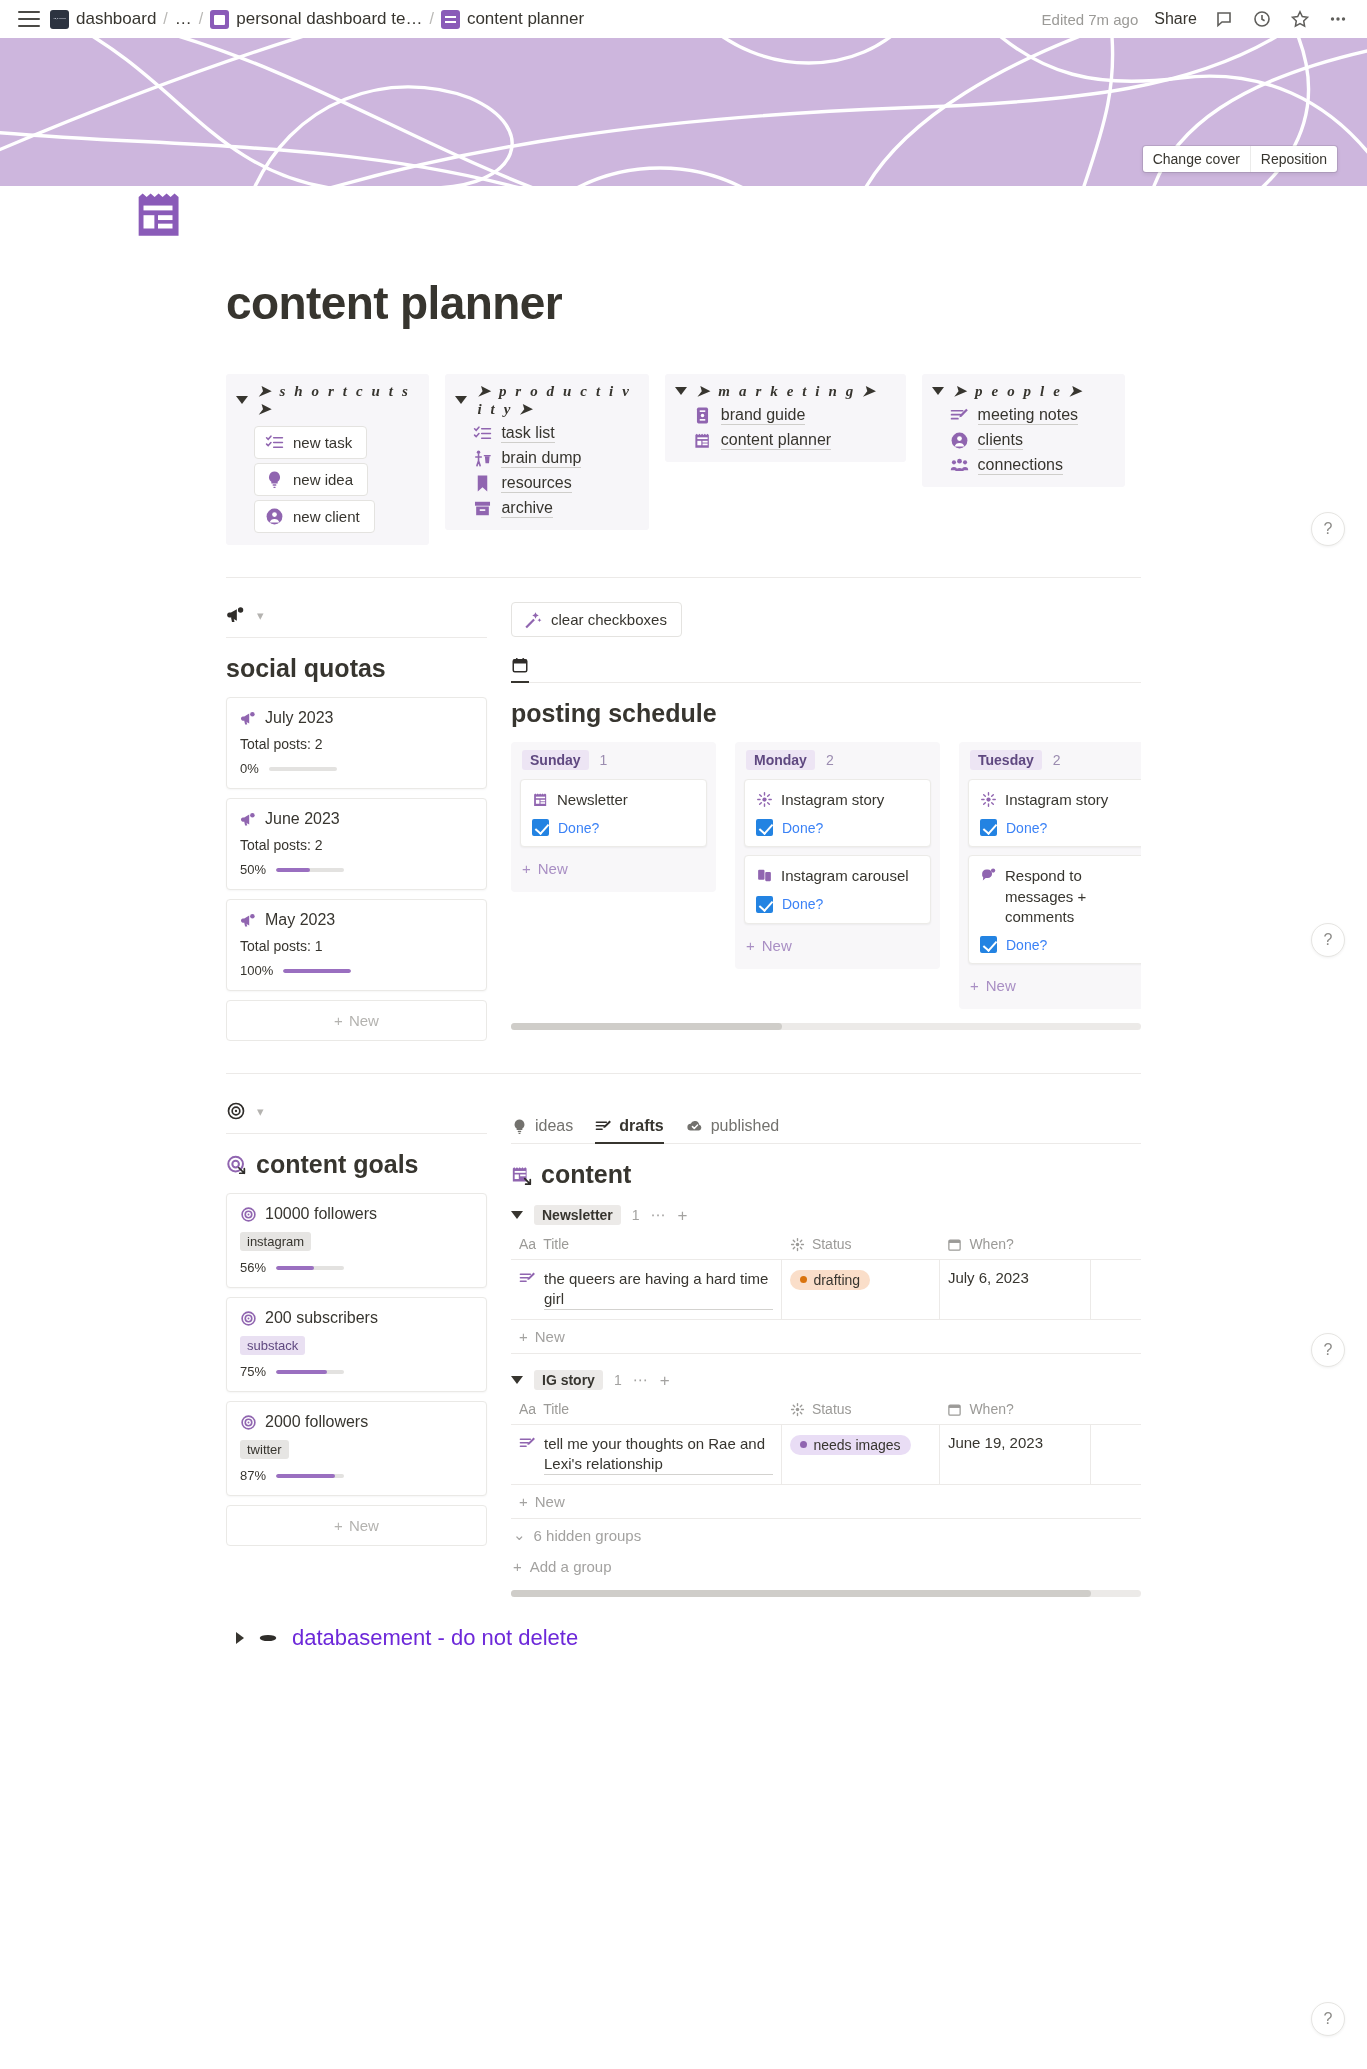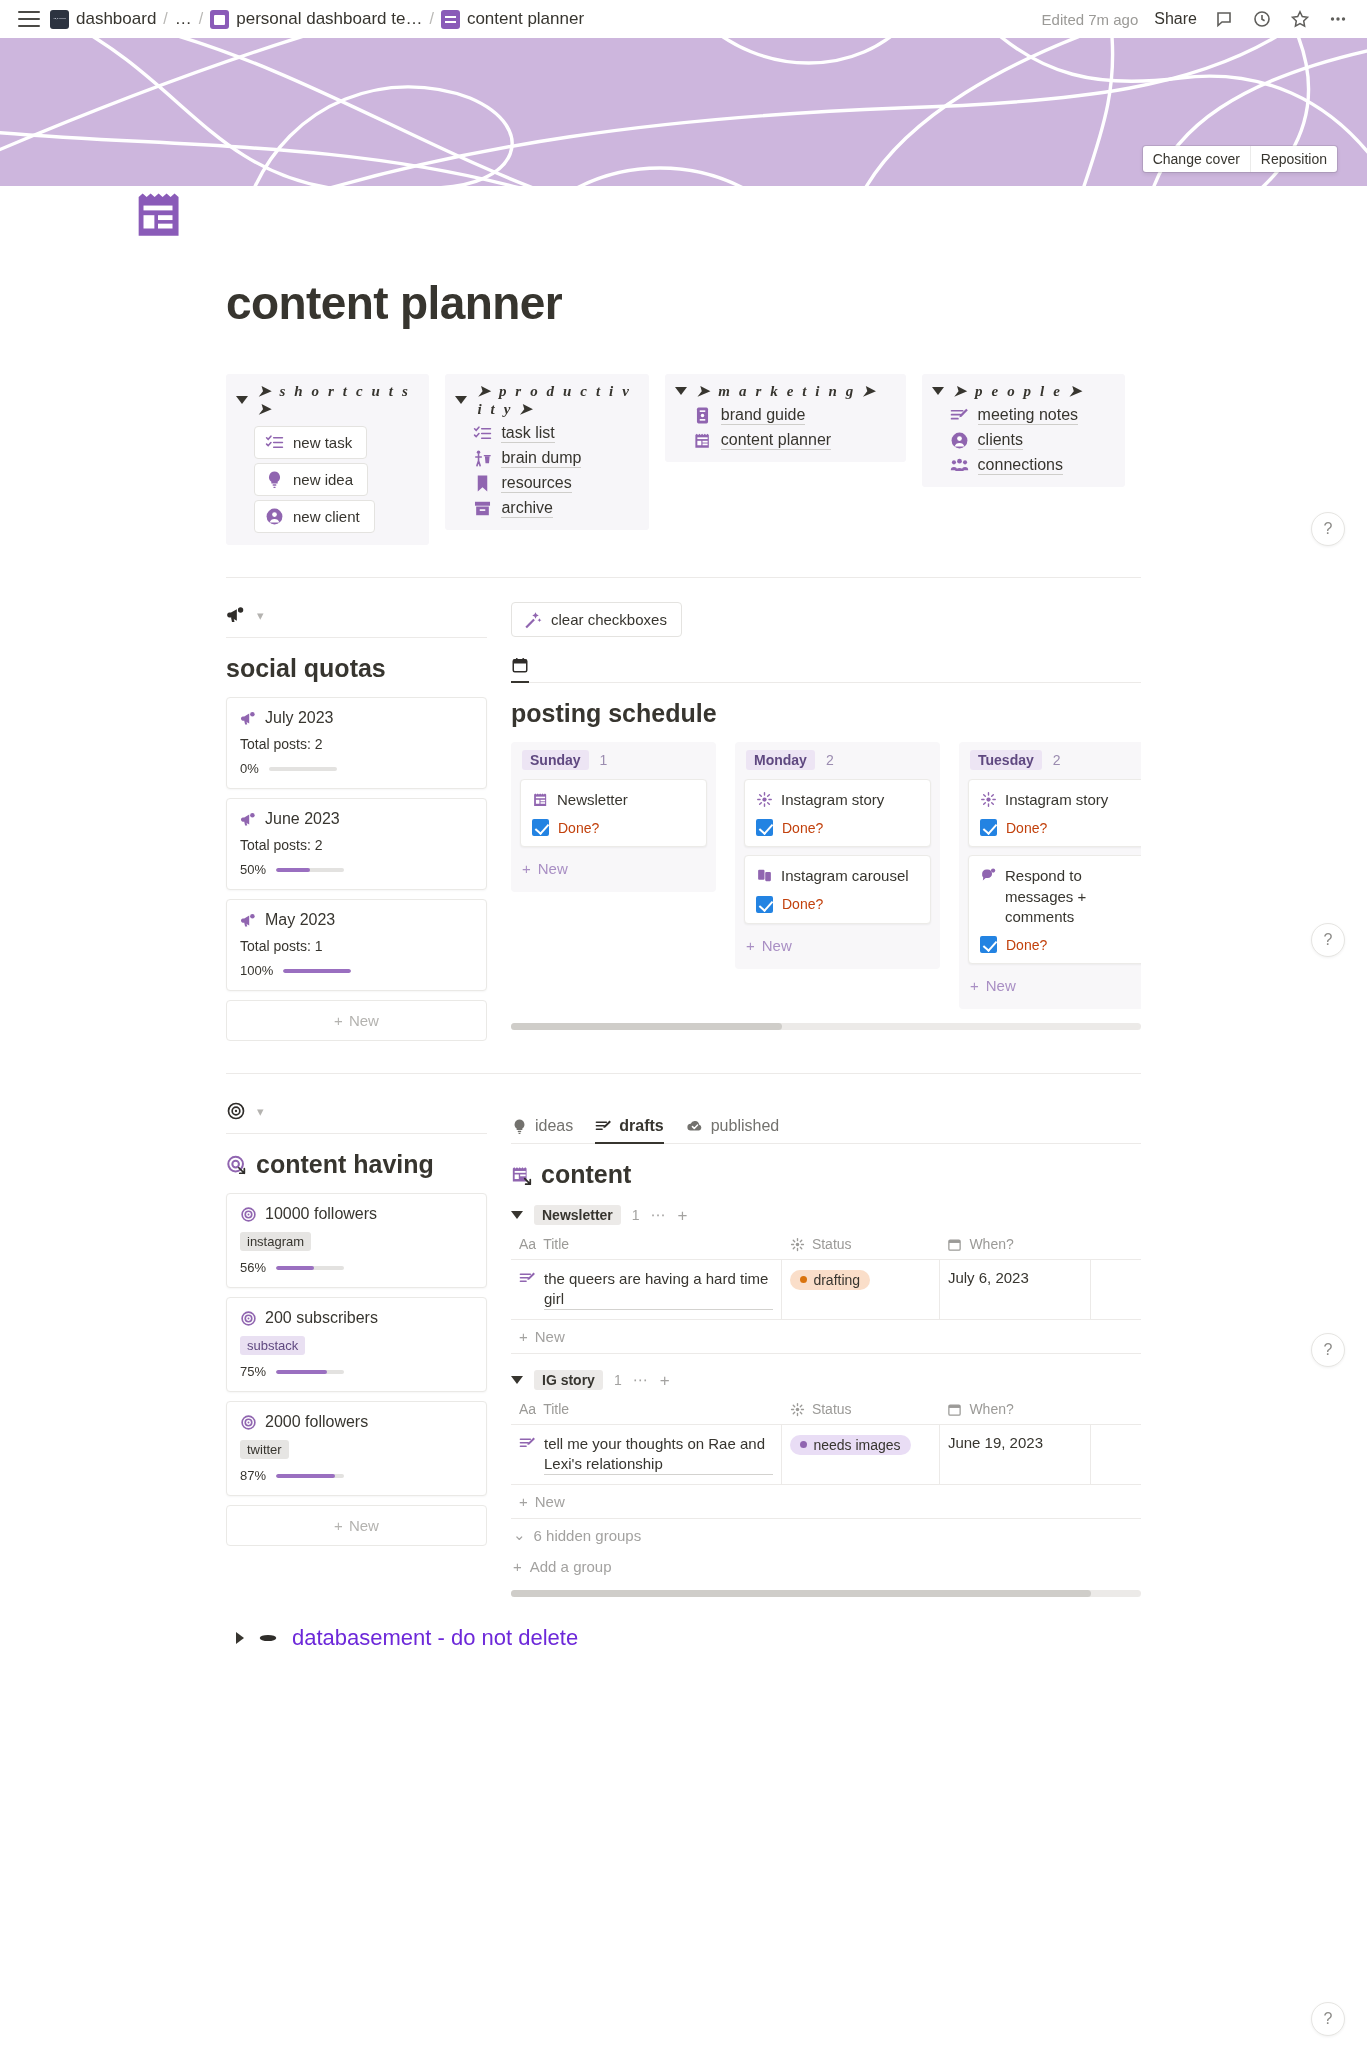--- a/index.html
+++ b/index.html
@@ -122,21 +122,21 @@
   .tab.active{color:#37352f;border-bottom-color:#37352f;font-weight:600;}
 
   
   .kanban{display:flex;gap:19px;margin-top:13px;overflow:hidden;}
   .kcol{width:205px;flex:0 0 auto;background:#f8f7f9;border-radius:4px;padding:8px 9px 10px 9px;align-self:flex-start;}
   .khd{display:flex;align-items:center;gap:11px;margin-bottom:9px;padding-left:2px;}
   .kname{background:#ede5f4;color:#5f4880;font-size:14px;font-weight:600;padding:2px 8px;border-radius:3px;}
   .kcount{color:#9b8cb0;font-size:14px;}
   .kcard{background:#fff;border:1px solid #ecebe8;border-radius:4px;padding:10px 11px;margin-bottom:8px;box-shadow:0 1px 2px rgba(15,15,15,.05);cursor:pointer;}
   .kcard-ttl{display:flex;align-items:flex-start;gap:8px;font-size:15px;color:#37352f;line-height:1.35;margin-bottom:9px;}
-  .kdone{display:flex;align-items:center;gap:9px;font-size:14px;color:#c2410c;}
+  .kdone{display:flex;align-items:center;gap:9px;font-size:14px;color:#3b82f6;}
   .cbx{width:17px;height:17px;border:2px solid #37352f;border-radius:2px;flex:0 0 auto;background:#fff;cursor:pointer;}
   .cbx.on{background:#2383e2;border-color:#2383e2;position:relative;}
   .cbx.on:after{content:"";position:absolute;left:4px;top:0px;width:6px;height:11px;border:solid #fff;border-width:0 2px 2px 0;transform:rotate(42deg);}
   .knew{display:flex;align-items:center;gap:7px;color:#a98fc4;font-size:15px;padding:5px 2px;cursor:pointer;}
   .hscroll{height:7px;background:#eceae8;border-radius:4px;margin-top:14px;position:relative;}
   .hscroll i{position:absolute;left:0;top:0;height:100%;background:#cfcdc9;border-radius:4px;}
 
   
   .grp{margin-top:6px;}
   .grphd{display:flex;align-items:center;gap:11px;margin:16px 0 6px 0;}
@@ -633,21 +633,21 @@
         </svg>
         <span class="caret">▾</span>
       </div>
       <div class="dbline"></div>
       <h2 class="dbtitle">
         <svg width="22" height="22" viewBox="0 0 24 24">
           <circle cx="10.5" cy="11" r="8" fill="none" stroke="#9065b0" stroke-width="2.2"></circle>
           <circle cx="10.5" cy="11" r="3.6" fill="none" stroke="#9065b0" stroke-width="2.2"></circle>
           <path d="M14 15l6 6M20 16v5h-5" fill="none" stroke="#2f2d2a" stroke-width="1.9" stroke-linecap="round" stroke-linejoin="round"></path>
         </svg>
-        <span>content having</span>
+        <span>content goals</span>
       </h2>
 
       <div class="card">
         <div class="card-ttl">
           <svg width="17" height="17" viewBox="0 0 24 24">
             <circle cx="12" cy="12" r="9" fill="none" stroke="#9065b0" stroke-width="2.3"></circle>
             <circle cx="12" cy="12" r="4.6" fill="none" stroke="#9065b0" stroke-width="2.3"></circle>
             <circle cx="12" cy="12" r="1.4" fill="#9065b0"></circle>
           </svg>
           <span>10000 followers</span>

